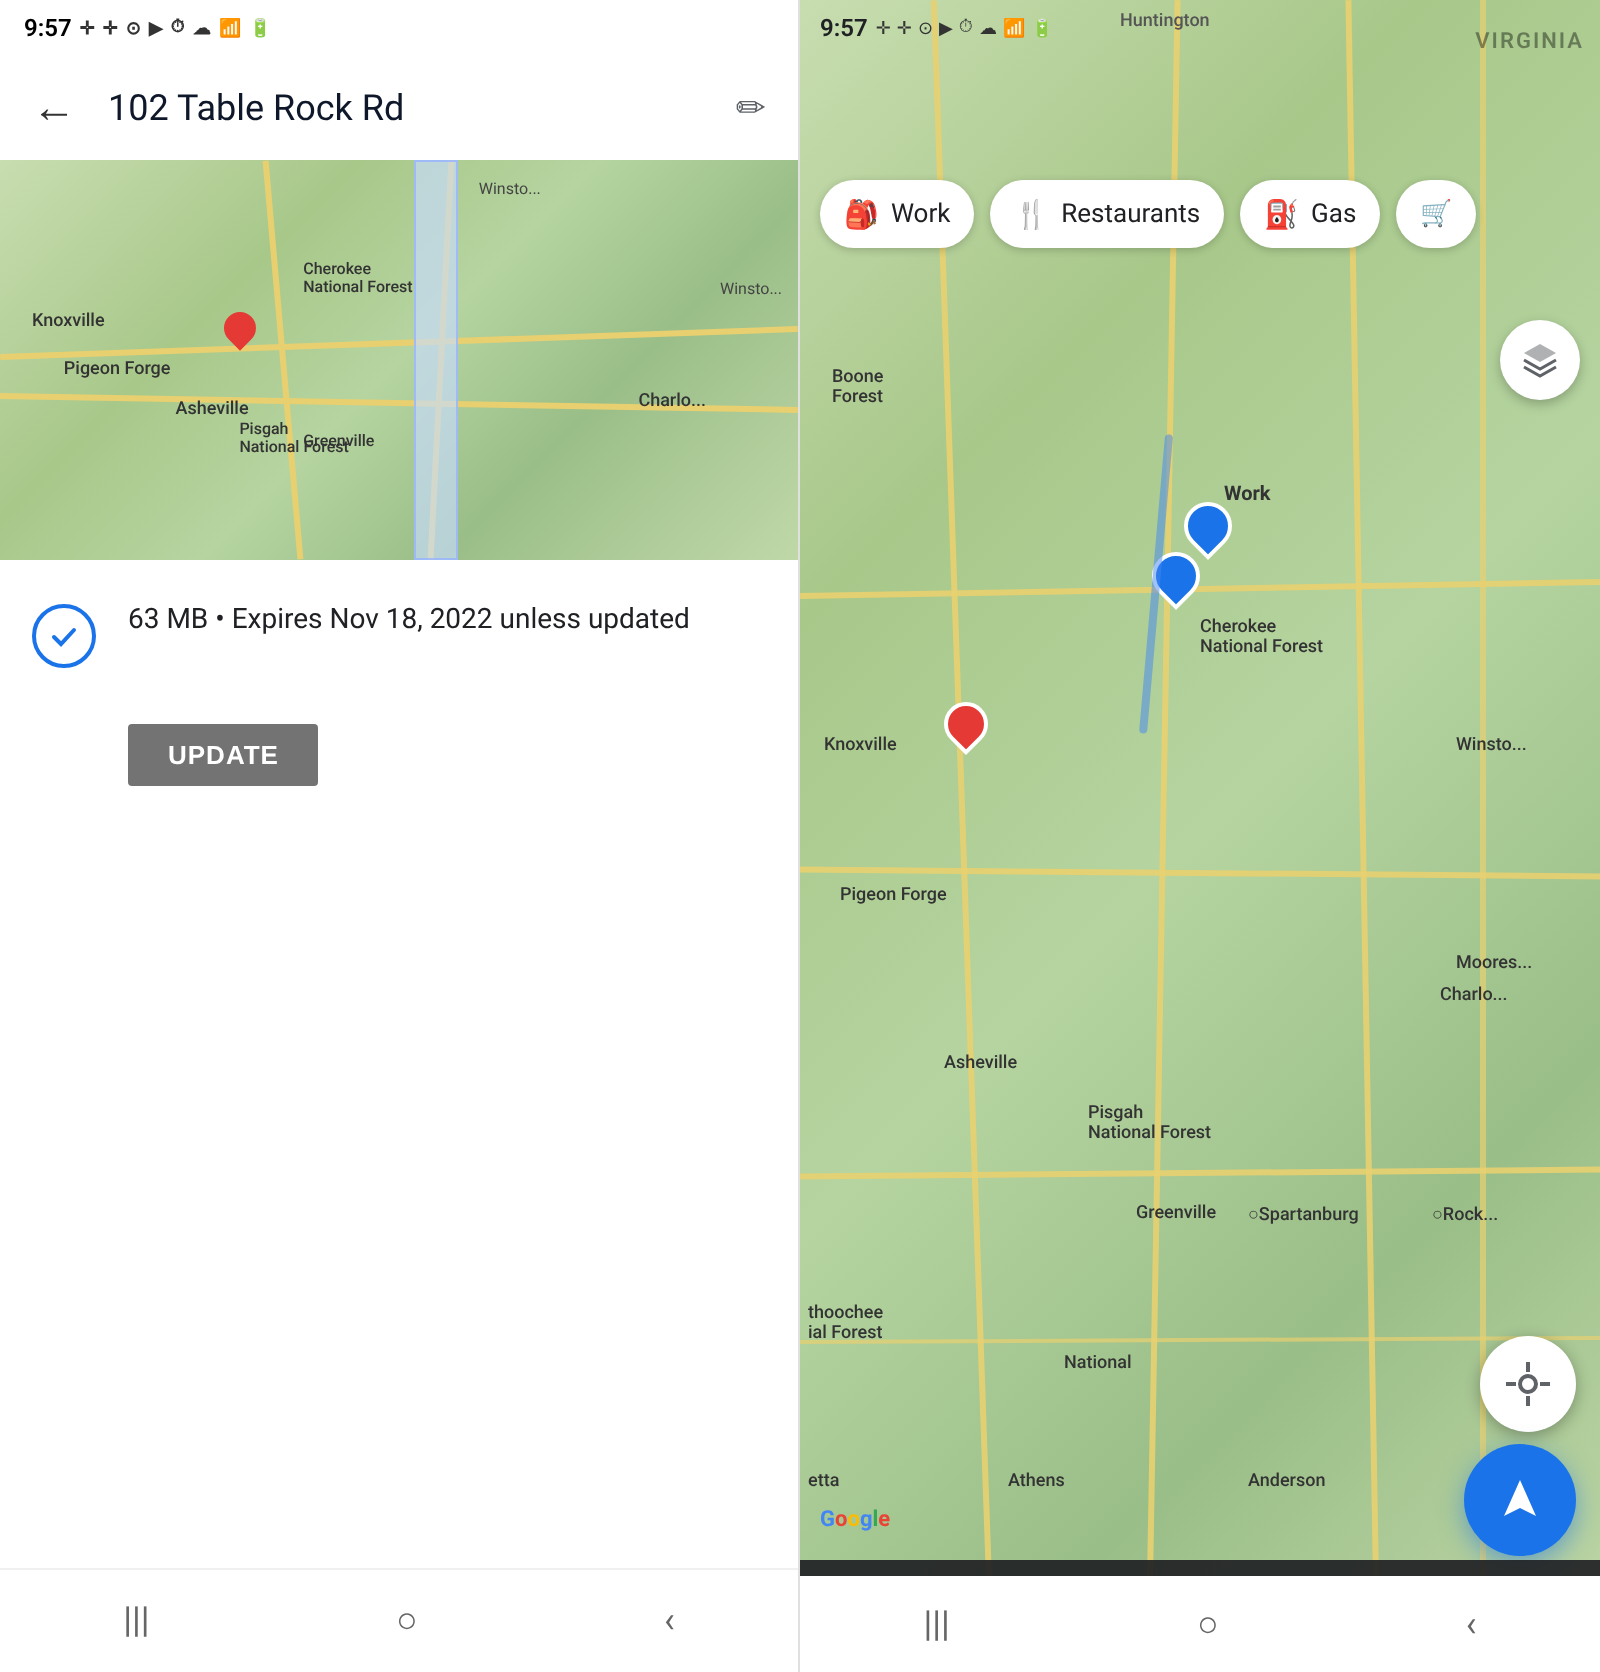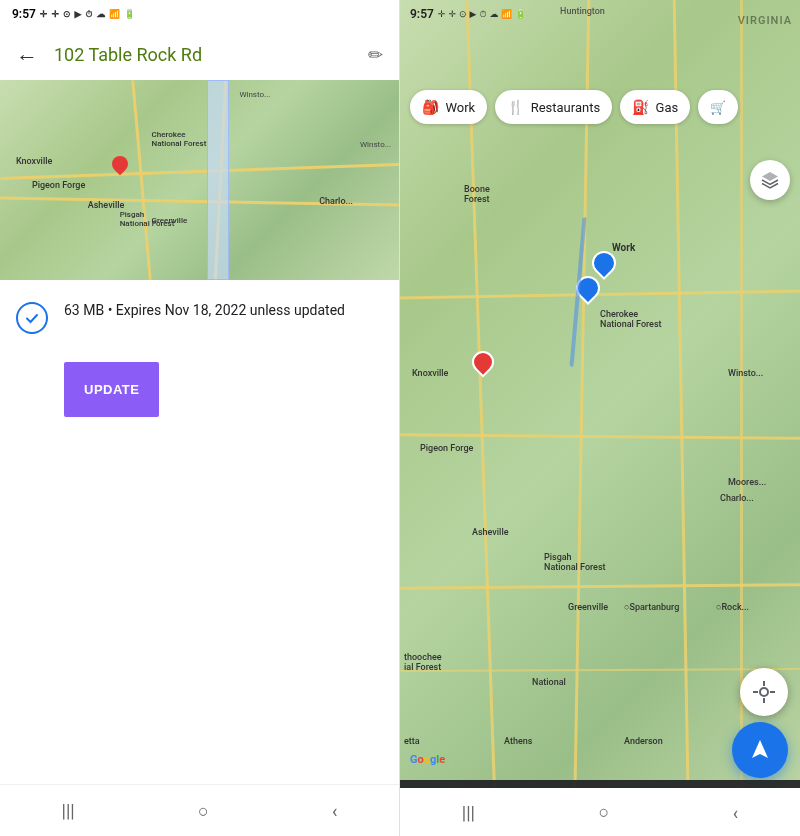--- a/index.html
+++ b/index.html
@@ -51,21 +51,21 @@
     .back-arrow {
       font-size: 22px;
       color: #333;
       cursor: pointer;
     }
 
     .header-title {
       flex: 1;
       font-size: 18px;
       font-weight: 400;
-      color: #4d7c0f;
+      color: #0f172a;
     }
 
     .edit-icon {
       font-size: 18px;
       color: #5f6368;
     }
 
     .map-thumbnail {
       width: 100%;
       height: 200px;
@@ -177,23 +177,23 @@
       background: white;
       color: #1a73e8;
       font-size: 13px;
       font-weight: 600;
       letter-spacing: 0.5px;
       cursor: pointer;
       border-radius: 2px;
     }
 
     .btn-update {
-      padding: 20px 20px;
+      padding: 8px 20px;
       border: none;
-      background: #8b5cf6;
+      background: #737373;
       color: white;
       font-size: 13px;
       font-weight: 600;
       letter-spacing: 0.5px;
       cursor: pointer;
       border-radius: 2px;
     }
 
     
     .bottom-nav-left {
@@ -607,21 +607,21 @@
   <div class="right-road v2"></div>
   <div class="right-road v3"></div>
 
   <div style="position:absolute;width:100%;height:2px;background:#e8d070;opacity:0.7;top:80%;transform:rotate(-0.3deg);"></div>
   <div style="position:absolute;width:3px;height:100%;background:#e8d070;opacity:0.7;left:85%;"></div>
 
   <div class="virginia-label">VIRGINIA</div>
 
   <div class="huntington-label">Huntington</div>
 
-  <div class="r-map-label" style="top:22%;left:4%;margin-left:48px;">Boone<br>Forest</div>
+  <div class="r-map-label" style="top:22%;left:4%;">Boone<br>Forest</div>
   <div class="r-map-label" style="top:44%;left:3%;">Knoxville</div>
   <div class="r-map-label" style="top:53%;left:5%;">Pigeon Forge</div>
   <div class="r-map-label" style="top:63%;left:18%;">Asheville</div>
   <div class="r-map-label" style="top:37%;left:50%;">Cherokee<br>National Forest</div>
   <div class="r-map-label" style="top:66%;left:36%;">Pisgah<br>National Forest</div>
   <div class="r-map-label" style="top:59%;left:80%;">Charlo...</div>
   <div class="r-map-label" style="top:72%;left:42%;">Greenville</div>
   <div class="r-map-label" style="top:72%;left:56%;">○Spartanburg</div>
   <div class="r-map-label" style="top:72%;left:79%;">○Rock...</div>
   <div class="r-map-label" style="top:78%;left:1%;">thoochee<br>ial Forest</div>

